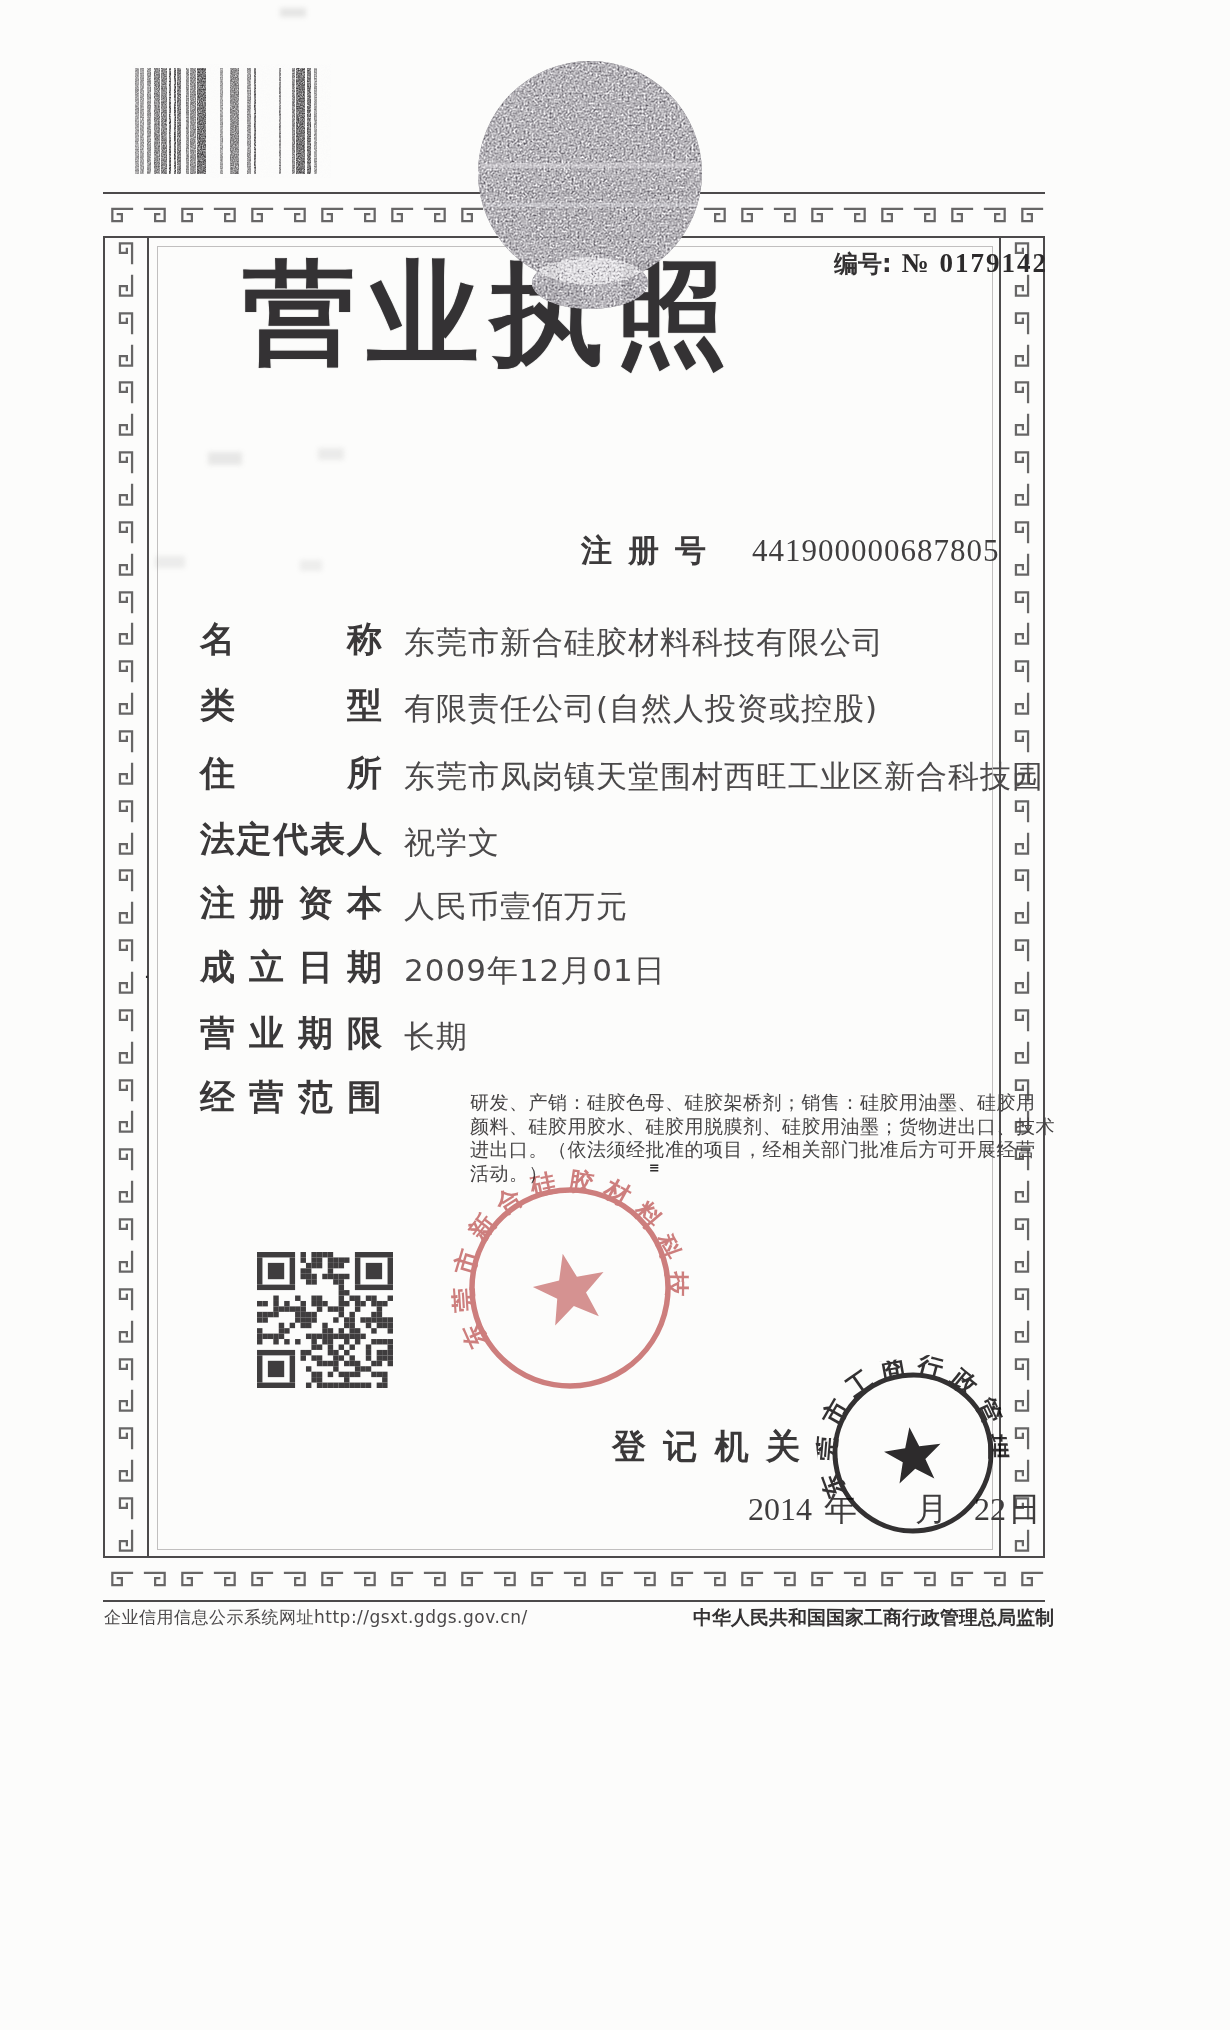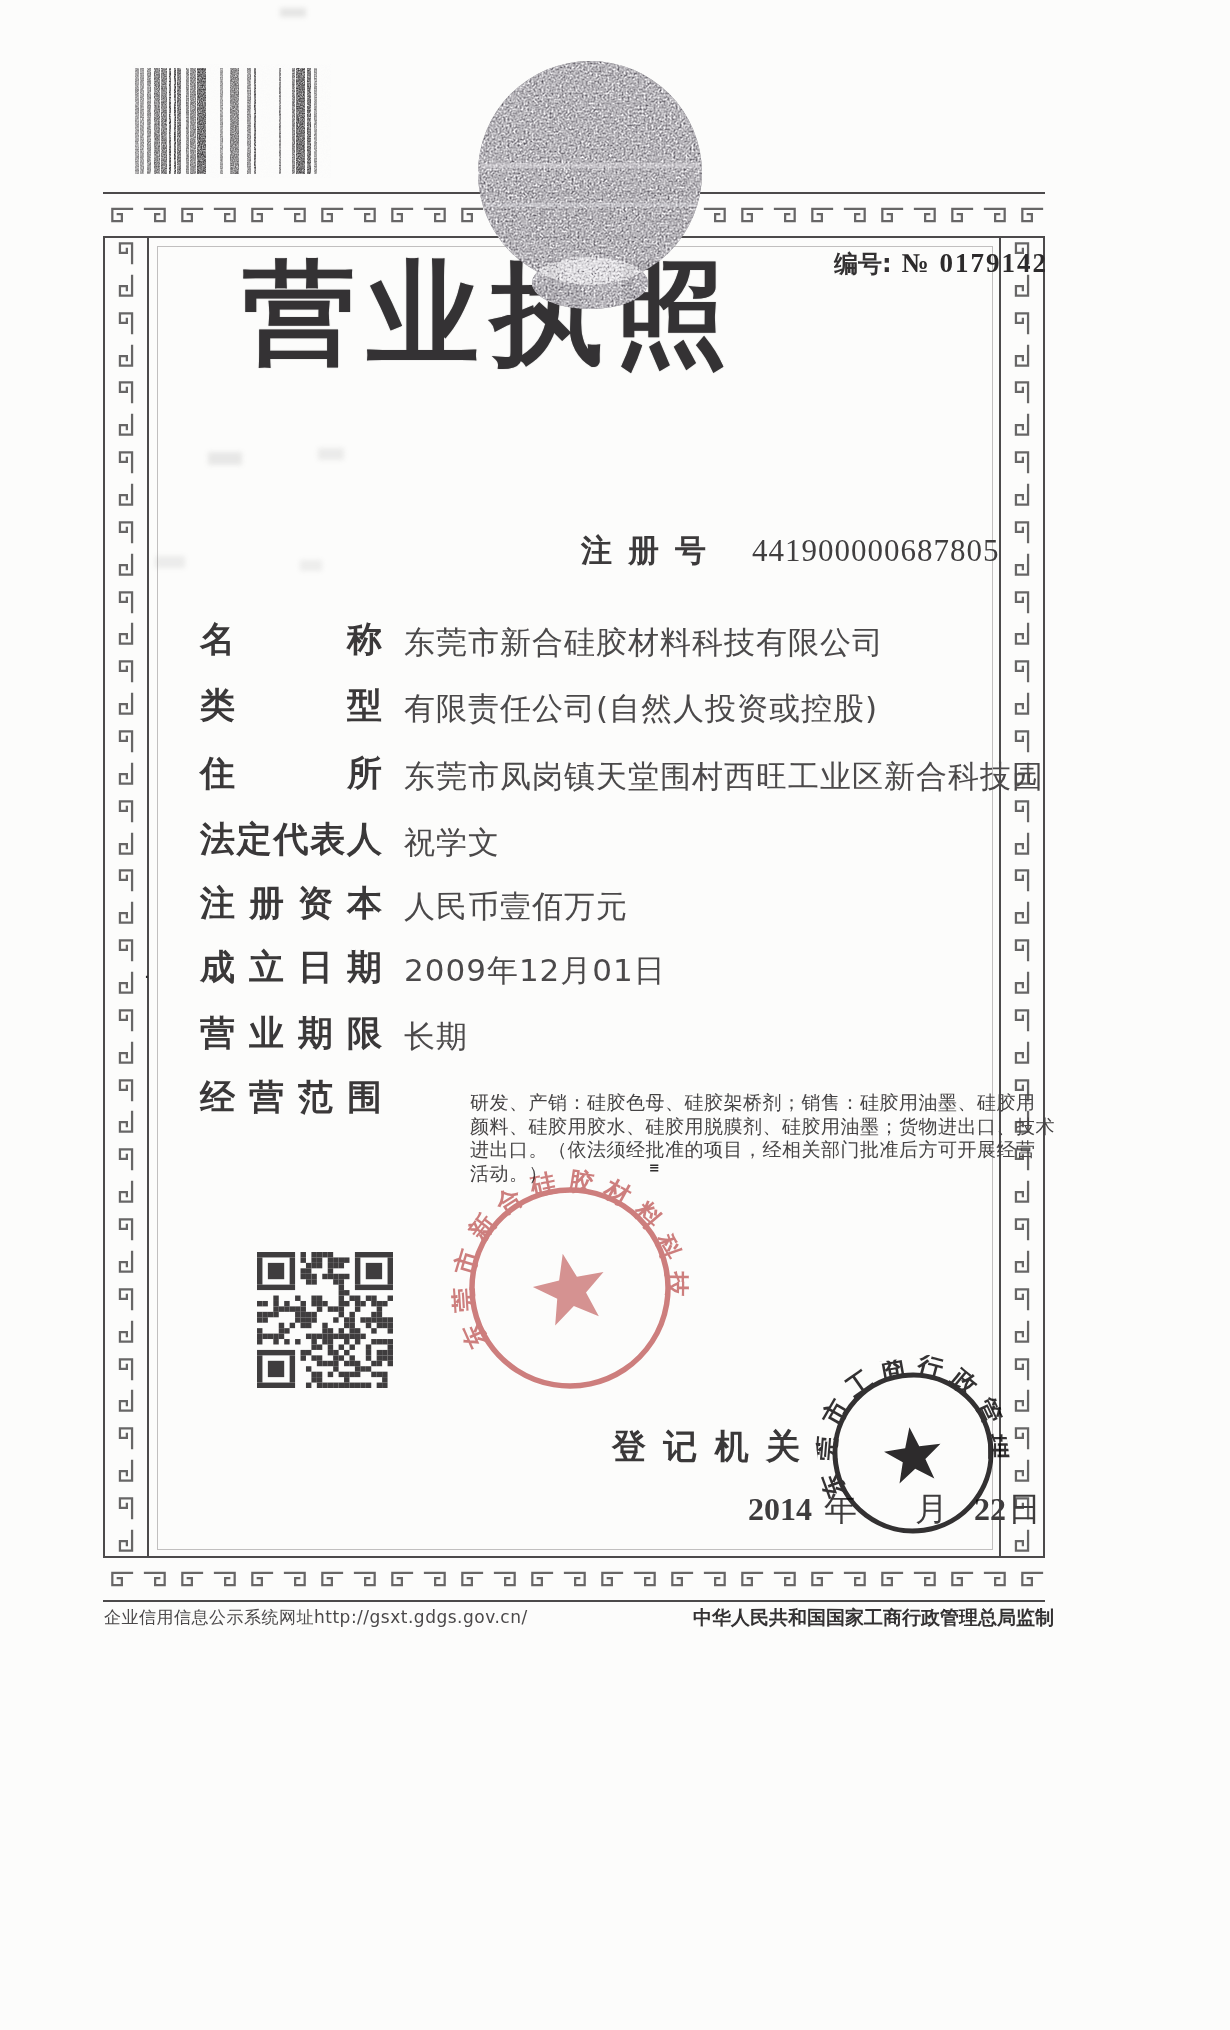--- a/index.html
+++ b/index.html
@@ -45,21 +45,21 @@
   .company-seal{position:absolute;left:445px;top:1163px;z-index:5;transform:rotate(-12deg);
                 opacity:.8;mix-blend-mode:multiply;}
   .registry-stamp{position:absolute;left:818px;top:1358px;z-index:6;transform:rotate(-8deg);
                   opacity:.92;mix-blend-mode:multiply;}
 
   .registry-label{position:absolute;left:612px;top:1424px;width:188px;display:flex;
                   justify-content:space-between;font-size:34px;font-weight:600;color:#3a3839;z-index:2;}
   .date-line{position:absolute;left:748px;top:1487px;display:flex;align-items:baseline;z-index:2;
              font-size:33px;color:#3e3c3d;}
   .date-line .num{font-family:"Liberation Serif","DejaVu Serif",serif;font-size:32px;color:#38363
-7;font-weight:bold;}
+7;}
   .date-line .y-lab{margin-left:12px;}
   .date-line .m-lab{margin-left:58px;}
   .date-line .d-num{margin-left:26px;}
   .date-line .d-lab{margin-left:2px;}
 
   
   .footer-left{position:absolute;left:104px;top:1606px;font-size:17px;color:#4a4849;z-index:2;letter-spacing:.5px;}
   .footer-right{position:absolute;left:693px;top:1605px;font-size:19px;font-weight:700;color:#333132;z-index:2;}
 
   

